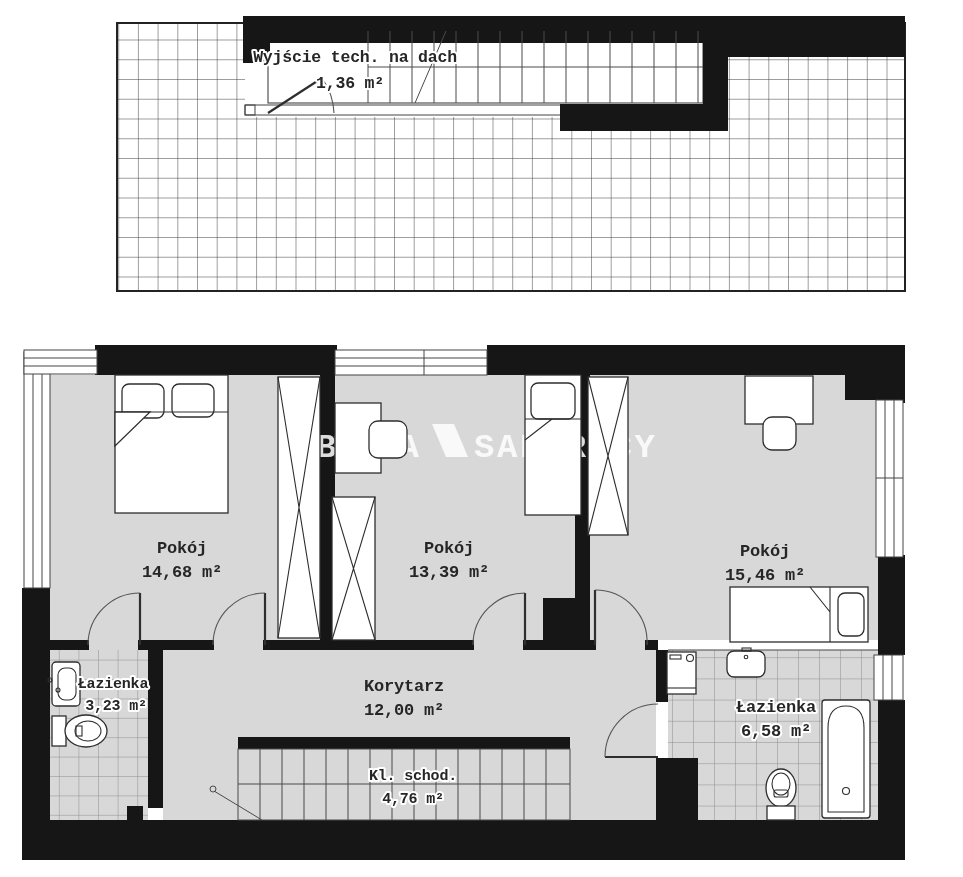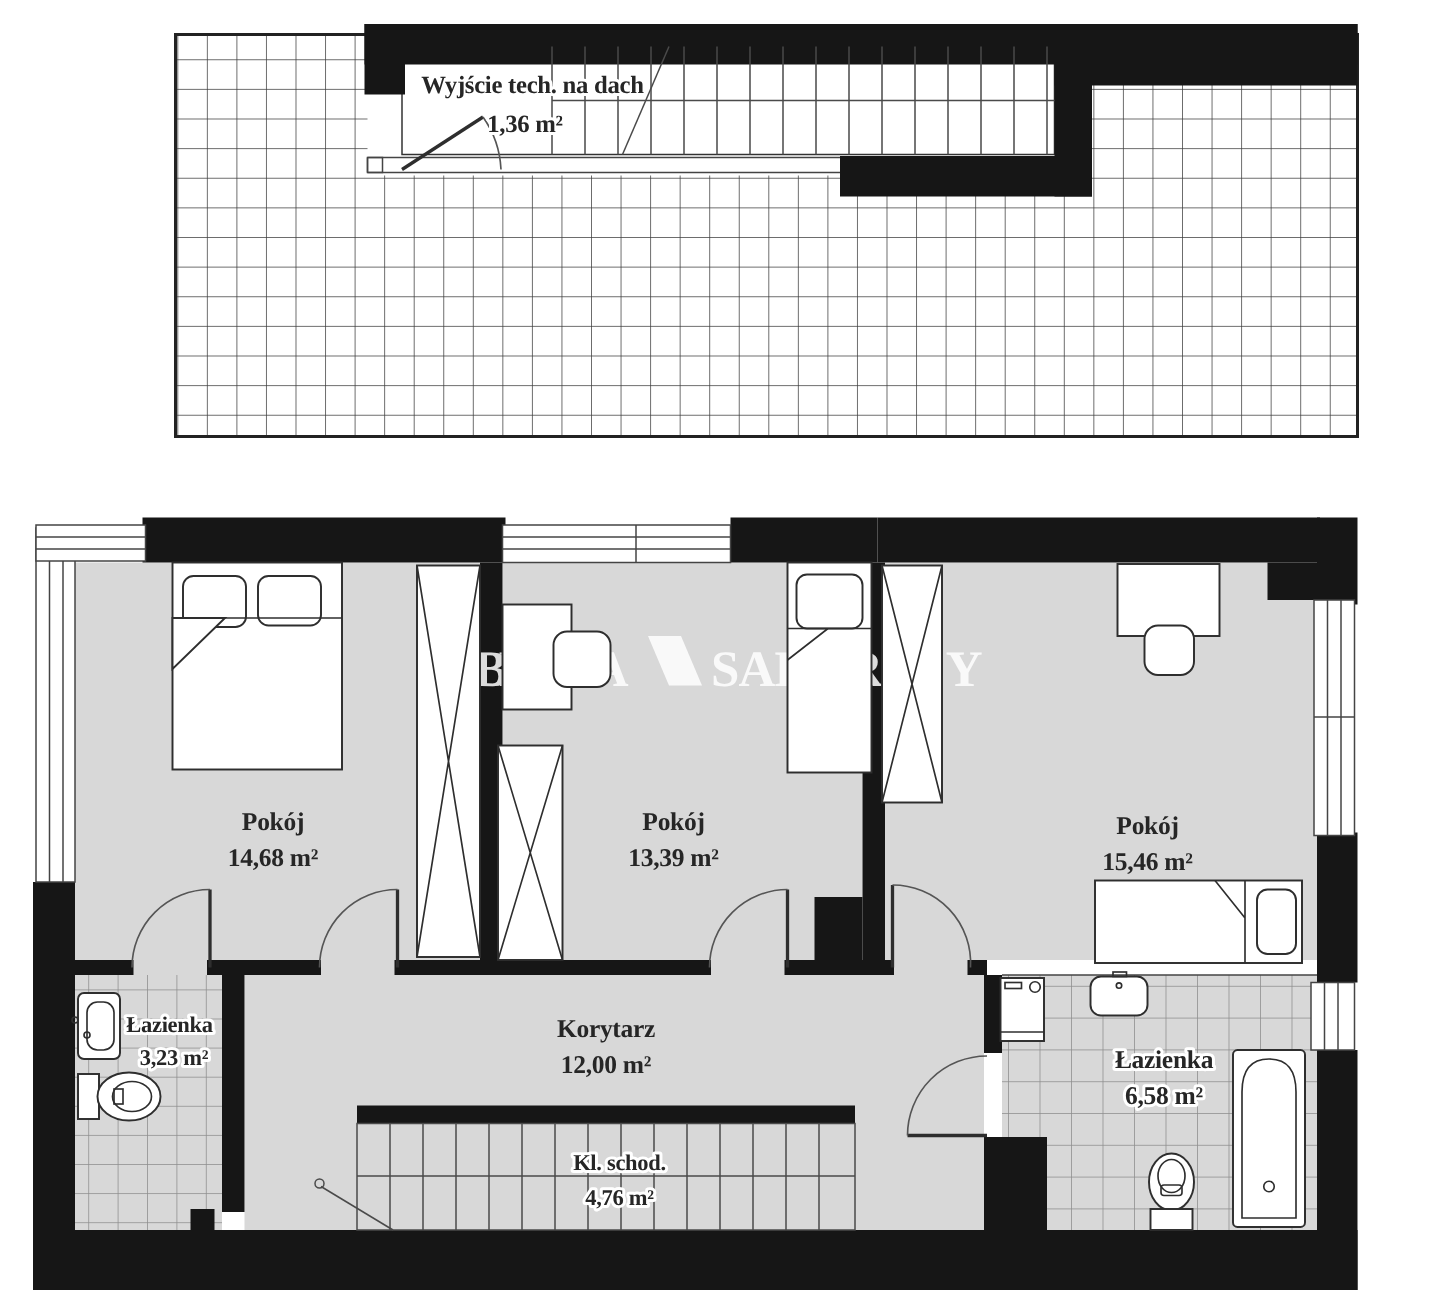--- a/index.html
+++ b/index.html
@@ -1,21 +1,21 @@
 <!DOCTYPE html>
 <html style="--wall: #161616; --floor: #d8d8d8; --tile-line: #8c8c8c; --roof-line: #3c3c3c; --wm: #ffffff; --text: #262626;"><head>
 <meta charset="utf-8">
 <style>
   :root{
     --wall:#161616; --floor:#d8d8d8; --tile-line:#8c8c8c; --roof-line:#3c3c3c;
     --line:#2e2e2e; --door:#555555; --text:#262626; --wm:#ffffff; --bg:#ffffff;
   }
   html,body{margin:0;padding:0;background:var(--bg);}
   .stage{position:relative;width:963px;height:877px;background:var(--bg);overflow:hidden;
-         font-family:Liberation Serif, serif;}
+         font-family:Liberation Mono, monospace;}
   svg{display:block}
   .wall{fill:var(--wall);stroke:none}
   .floor{fill:var(--floor);stroke:none}
   .thin{fill:none;stroke:#444;stroke-width:1}
   .furn{fill:#ffffff;stroke:var(--line);stroke-width:1.3}
   .furnline{fill:none;stroke:var(--line);stroke-width:1.1}
   .door{fill:none;stroke:var(--door);stroke-width:1.1}
   .leaf{stroke:var(--line);stroke-width:2.2;fill:none}
   .step{fill:none;stroke:#4a4a4a;stroke-width:1}
   .lbl{font-weight:700;font-size:17px;fill:var(--text);text-anchor:middle;letter-spacing:-0.2px}

